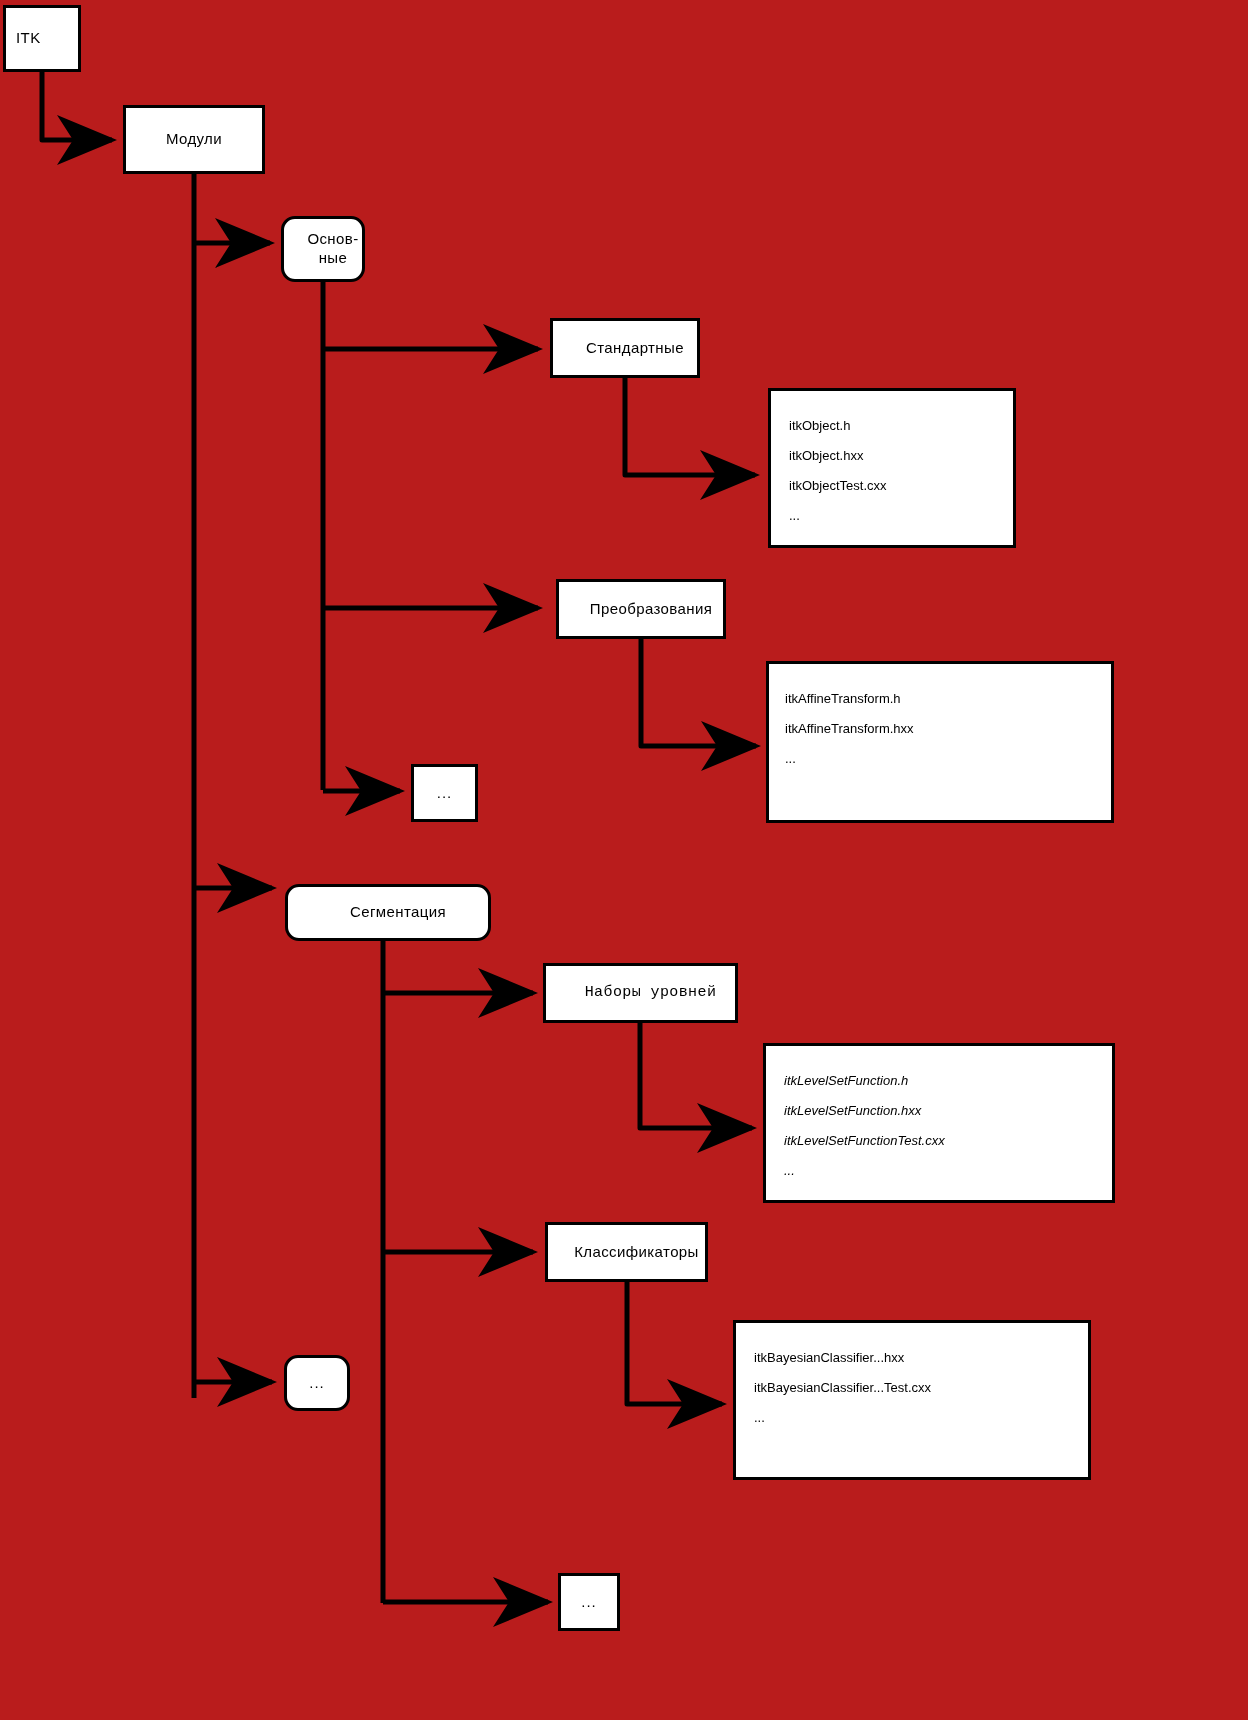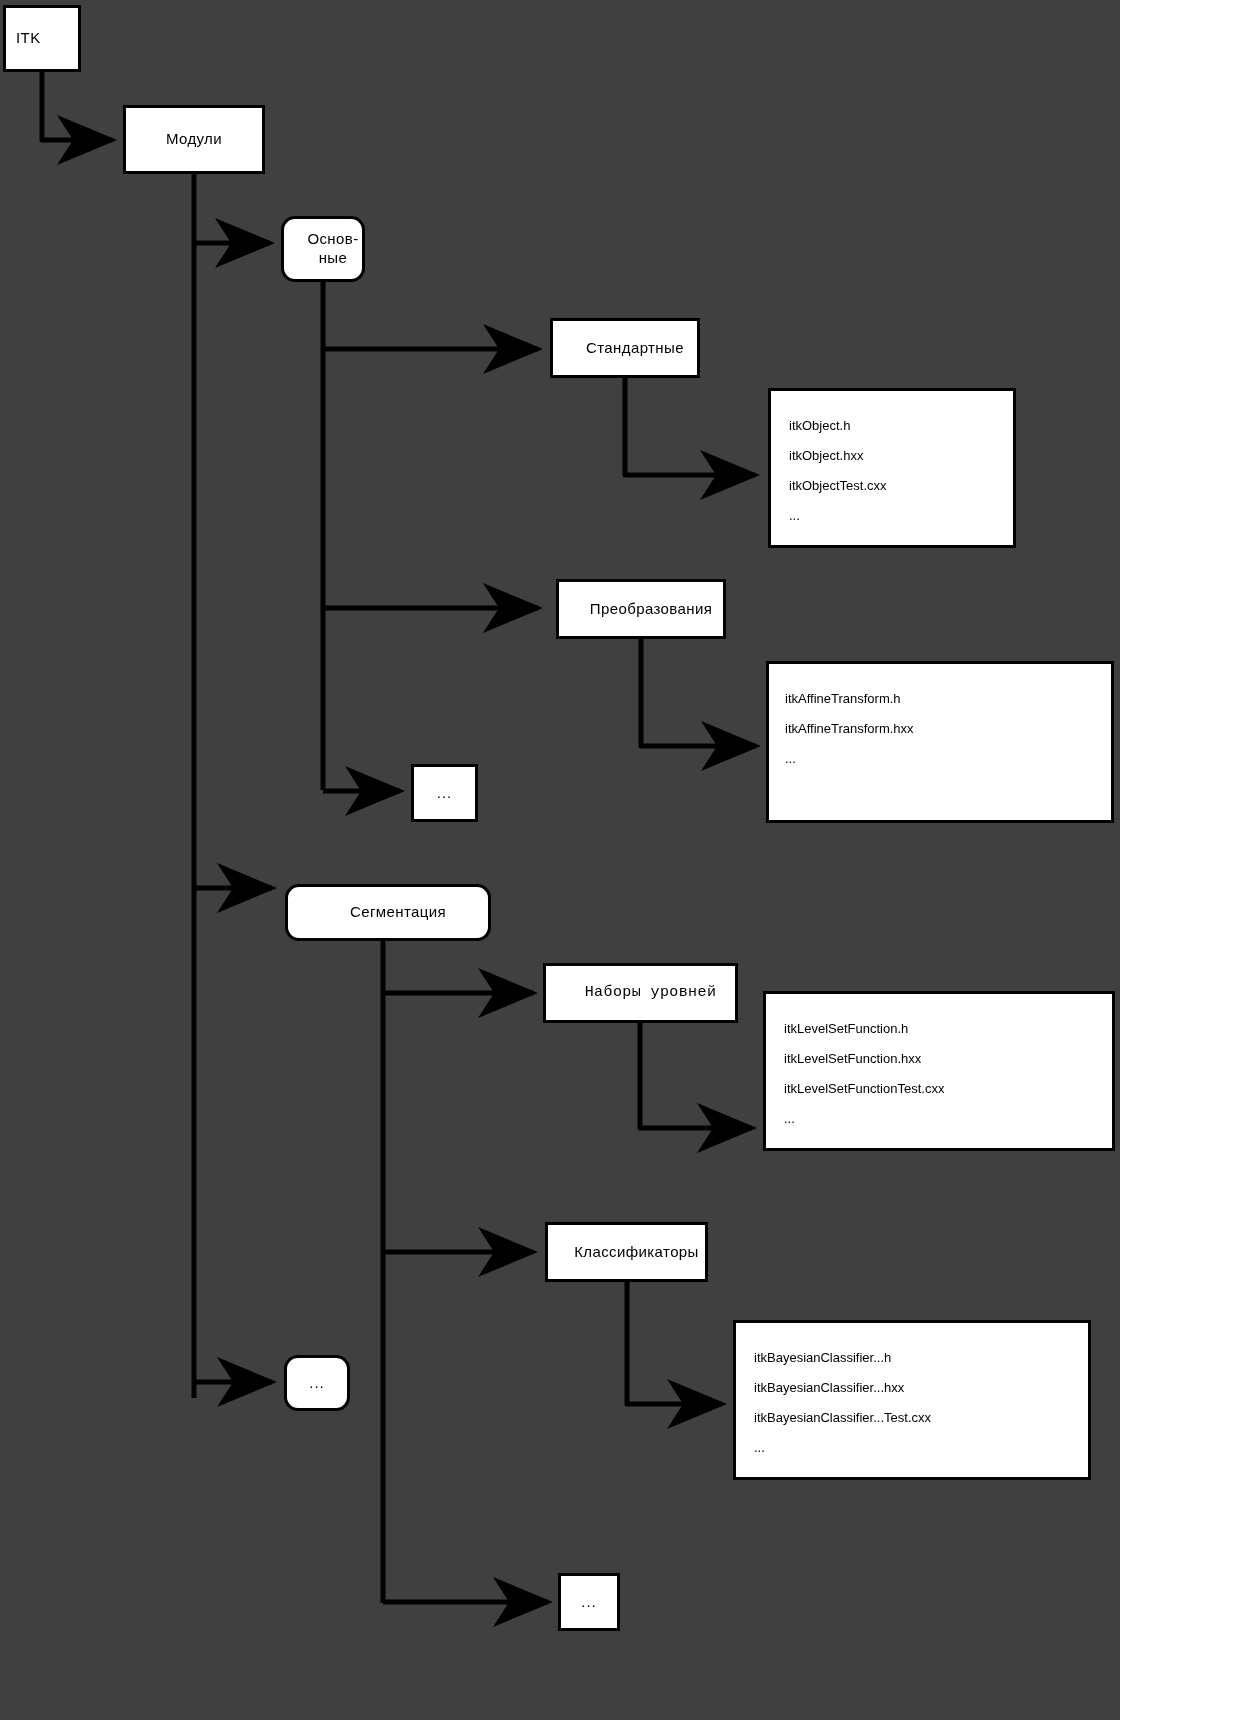--- a/index.html
+++ b/index.html
@@ -5,23 +5,23 @@
   html, body {
     margin: 0;
     padding: 0;
     background: #ffffff;
   }
   body {
     font-family: "Liberation Sans", sans-serif;
   }
   #canvas {
     position: relative;
-    width: 1120px;
+    width: 1248px;
     height: 1720px;
-    background: #404040;
+    background: #b91c1c;
     overflow: hidden;
   }
   .node {
     position: absolute;
     box-sizing: border-box;
     border: 3px solid #000000;
     background: #ffffff;
     display: flex;
     align-items: center;
     justify-content: center;
@@ -154,33 +154,32 @@
   </div>
 
   <div class="node rounded" style="left:285px; top:884px; width:206px; height:57px;">
     <span class="node-label label-sm">Сегментация</span>
   </div>
 
   <div class="node" style="left:543px; top:963px; width:195px; height:60px;font-family:Liberation Mono, monospace;">
     <span class="node-label label-sm">Наборы уровней</span>
   </div>
 
-  <div class="filebox" style="left:763px; top:991px; width:352px; height:160px;">
+  <div class="filebox" style="left:763px; top:1043px; width:352px; height:160px;font-style:italic;">
     <div class="line">itkLevelSetFunction.h</div>
     <div class="line">itkLevelSetFunction.hxx</div>
     <div class="line">itkLevelSetFunctionTest.cxx</div>
     <div class="line">...</div>
   </div>
 
   <div class="node" style="left:545px; top:1222px; width:163px; height:60px;">
     <span class="node-label label-sm">Классификаторы</span>
   </div>
 
   <div class="filebox" style="left:733px; top:1320px; width:358px; height:160px;">
-    <div class="line">itkBayesianClassifier...h</div>
     <div class="line">itkBayesianClassifier...hxx</div>
     <div class="line">itkBayesianClassifier...Test.cxx</div>
     <div class="line">...</div>
   </div>
 
   <div class="node rounded" style="left:284px; top:1355px; width:66px; height:56px;">
     <span class="node-label label-ellipsis">...</span>
   </div>
 
   <div class="node" style="left:558px; top:1573px; width:62px; height:58px;">

